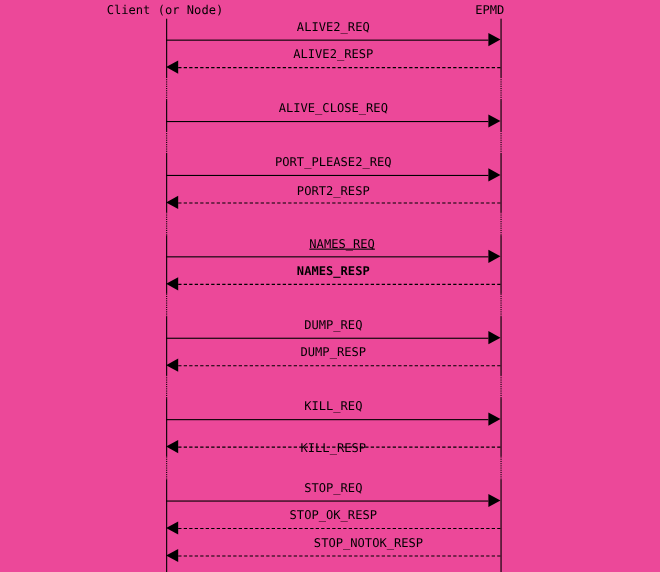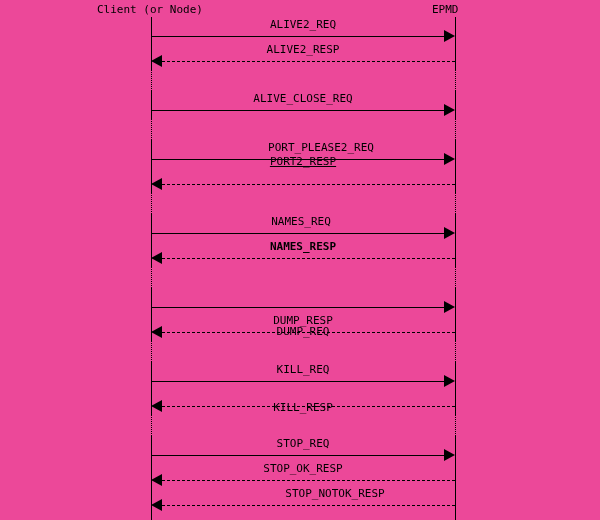--- a/index.html
+++ b/index.html
@@ -109,33 +109,33 @@
       <div class="arrowhead right" style="top: 30px; left: 444px;"></div>
       <div class="msg-label" style="top: 19px; left: 303px;">ALIVE2_REQ</div>
       <div class="msg-line dashed" style="top: 61px; left: 162px; width: 293px;"></div>
       <div class="arrowhead left" style="top: 55px; left: 151px;"></div>
       <div class="msg-label" style="top: 44px; left: 303px;">ALIVE2_RESP</div>
       <div class="msg-line solid" style="top: 110px; left: 151px; width: 293px;"></div>
       <div class="arrowhead right" style="top: 104px; left: 444px;"></div>
       <div class="msg-label" style="top: 93px; left: 303px; text-align: center;">ALIVE_CLOSE_REQ</div>
       <div class="msg-line solid" style="top: 159px; left: 151px; width: 293px;"></div>
       <div class="arrowhead right" style="top: 153px; left: 444px;"></div>
-      <div class="msg-label" style="top: 142px; left: 321px;">PORT_PLEASE2_REQ</div>
+      <div class="msg-label" style="top: 142px; left: 303px;">PORT_PLEASE2_REQ</div>
       <div class="msg-line dashed" style="top: 184px; left: 162px; width: 293px;"></div>
       <div class="arrowhead left" style="top: 178px; left: 151px;"></div>
-      <div class="msg-label" style="top: 156px; left: 303px; text-decoration: underline;">PORT2_RESP</div>
+      <div class="msg-label" style="top: 168px; left: 303px;">PORT2_RESP</div>
       <div class="msg-line solid" style="top: 233px; left: 151px; width: 293px;"></div>
       <div class="arrowhead right" style="top: 227px; left: 444px;"></div>
-      <div class="msg-label" style="top: 216px; left: 301px;">NAMES_REQ</div>
+      <div class="msg-label" style="top: 216px; left: 311px; text-decoration: underline;">NAMES_REQ</div>
       <div class="msg-line dashed" style="top: 258px; left: 162px; width: 293px;"></div>
       <div class="arrowhead left" style="top: 252px; left: 151px;"></div>
       <div class="msg-label" style="top: 241px; left: 303px; font-weight: bold;">NAMES_RESP</div>
       <div class="msg-line solid" style="top: 307px; left: 151px; width: 293px;"></div>
       <div class="arrowhead right" style="top: 301px; left: 444px;"></div>
-      <div class="msg-label" style="top: 290px; left: 303px; margin-top: 36px;">DUMP_REQ</div>
+      <div class="msg-label" style="top: 290px; left: 303px;">DUMP_REQ</div>
       <div class="msg-line dashed" style="top: 332px; left: 162px; width: 293px;"></div>
       <div class="arrowhead left" style="top: 326px; left: 151px;"></div>
       <div class="msg-label" style="top: 315px; left: 303px;">DUMP_RESP</div>
       <div class="msg-line solid" style="top: 381px; left: 151px; width: 293px;"></div>
       <div class="arrowhead right" style="top: 375px; left: 444px;"></div>
       <div class="msg-label" style="top: 364px; left: 303px;">KILL_REQ</div>
       <div class="msg-line dashed" style="top: 406px; left: 162px; width: 293px;"></div>
       <div class="arrowhead left" style="top: 400px; left: 151px;"></div>
       <div class="msg-label" style="top: 389px; left: 303px; margin-top: 13px;">KILL_RESP</div>
       <div class="msg-line solid" style="top: 455px; left: 151px; width: 293px;"></div>

